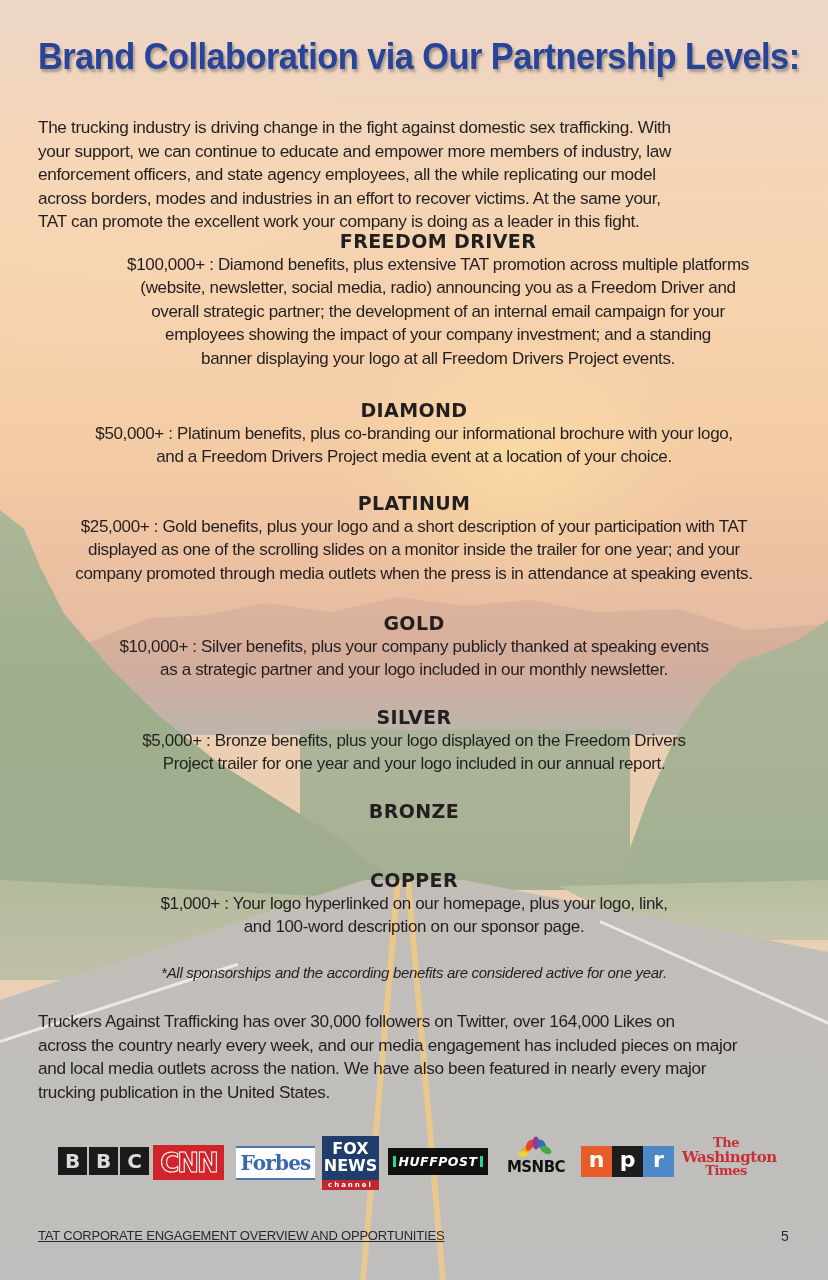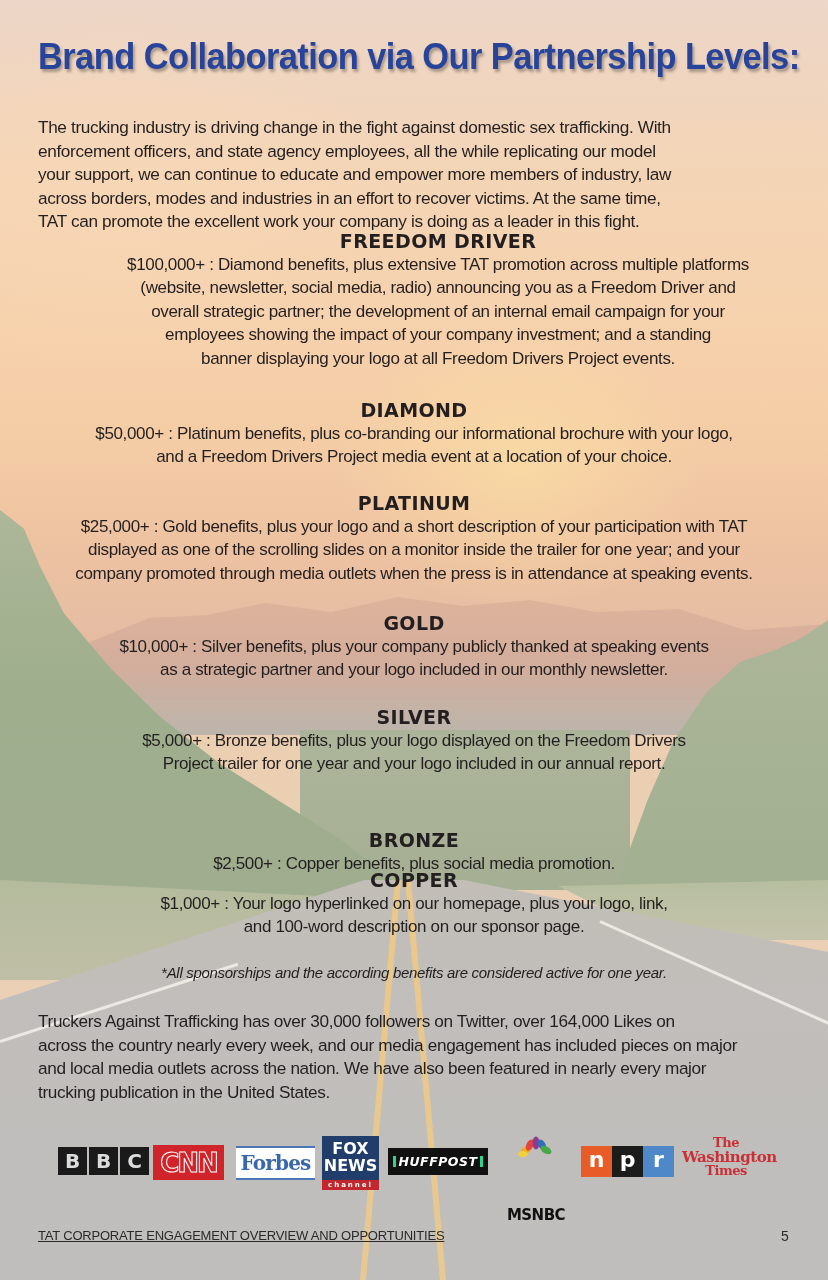--- a/index.html
+++ b/index.html
@@ -141,21 +141,21 @@
       left: 388px; top: 18px; width: 100px; height: 27px; background: #111;
       color: #fff; font-family: "DejaVu Sans", sans-serif; font-weight: 700; font-style: italic;
       font-size: 12.5px; display: flex; align-items: center; justify-content: center;
       border-left: 0; letter-spacing: 0.5px;
     }
     .huff i.bar { display: inline-block; width: 3px; height: 11px; background: #2bd68e; margin: 0 2px; }
     .msnbc { left: 497px; top: 6px; width: 78px; height: 44px; text-align: center; }
     .msnbc .peacock { display: block; margin: 0 auto; width: 40px; height: 22px; }
     .msnbc .msnbc-text {
       display: block; font-family: "DejaVu Sans", sans-serif; font-weight: 700; font-size: 15px;
-      color: #111; line-height: 18px; letter-spacing: -0.5px; margin-top: 48px;
+      color: #111; line-height: 18px; letter-spacing: -0.5px;
     }
     .npr { left: 581px; top: 16px; display: flex; }
     .npr b {
       width: 31px; height: 31px; color: #fff; font-family: "DejaVu Sans", sans-serif;
       font-weight: 700; font-size: 22px; display: flex; align-items: center; justify-content: center;
       padding-bottom: 4px;
     }
     .npr b.n { background: #e85d27; }
     .npr b.p { background: #1c1c1c; }
     .npr b.r { background: #4f88c8; }
@@ -190,23 +190,23 @@
   <div class="line-yellow line-y1" style="left:395px;width:6px;transform:skewX(-5deg);"></div>
   <div class="line-yellow line-y2" style="left:405px;width:6px;transform:skewX(5deg);"></div>
   <div class="overlay"></div>
 </div>
 
 <div class="content">
   <h1 class="title">Brand Collaboration via Our Partnership Levels:</h1>
 
   <div class="intro">
     <span>The trucking industry is driving change in the fight against domestic sex trafficking. With</span>
+    <span>your support, we can continue to educate and empower more members of industry, law</span>
     <span>enforcement officers, and state agency employees, all the while replicating our model</span>
-    <span>your support, we can continue to educate and empower more members of industry, law</span>
-    <span>across borders, modes and industries in an effort to recover victims. At the same time,</span>
+    <span>across borders, modes and industries in an effort to recover victims. At the same your,</span>
     <span>TAT can promote the excellent work your company is doing as a leader in this fight.</span>
   </div>
 
   <div class="tier" style="top:229px;margin-left:24px;">
     <span class="tier-name">FREEDOM DRIVER</span>
     <div class="tier-desc">
       <span>$100,000+ : Diamond benefits, plus extensive TAT promotion across multiple platforms</span>
       <span>(website, newsletter, social media, radio) announcing you as a Freedom Driver and</span>
       <span>overall strategic partner; the development of an internal email campaign for your</span>
       <span>employees showing the impact of your company investment; and a standing</span>
@@ -240,25 +240,22 @@
   </div>
 
   <div class="tier" style="top:705px;">
     <span class="tier-name">SILVER</span>
     <div class="tier-desc">
       <span>$5,000+ : Bronze benefits, plus your logo displayed on the Freedom Drivers</span>
       <span>Project trailer for one year and your logo included in our annual report.</span>
     </div>
   </div>
 
-  <div class="tier" style="top:828px;text-align:center;">
+  <div class="tier" style="top:799px;text-align:center;">
     <span class="tier-name">BRONZE</span>
-    <div class="tier-desc">
-      <span>$2,500+ : Copper benefits, plus social media promotion.</span>
-    </div>
   </div>
 
   <div class="tier" style="top:868px;">
     <span class="tier-name">COPPER</span>
     <div class="tier-desc">
       <span>$1,000+ : Your logo hyperlinked on our homepage, plus your logo, link,</span>
       <span>and 100-word description on our sponsor page.</span>
     </div>
   </div>
 

